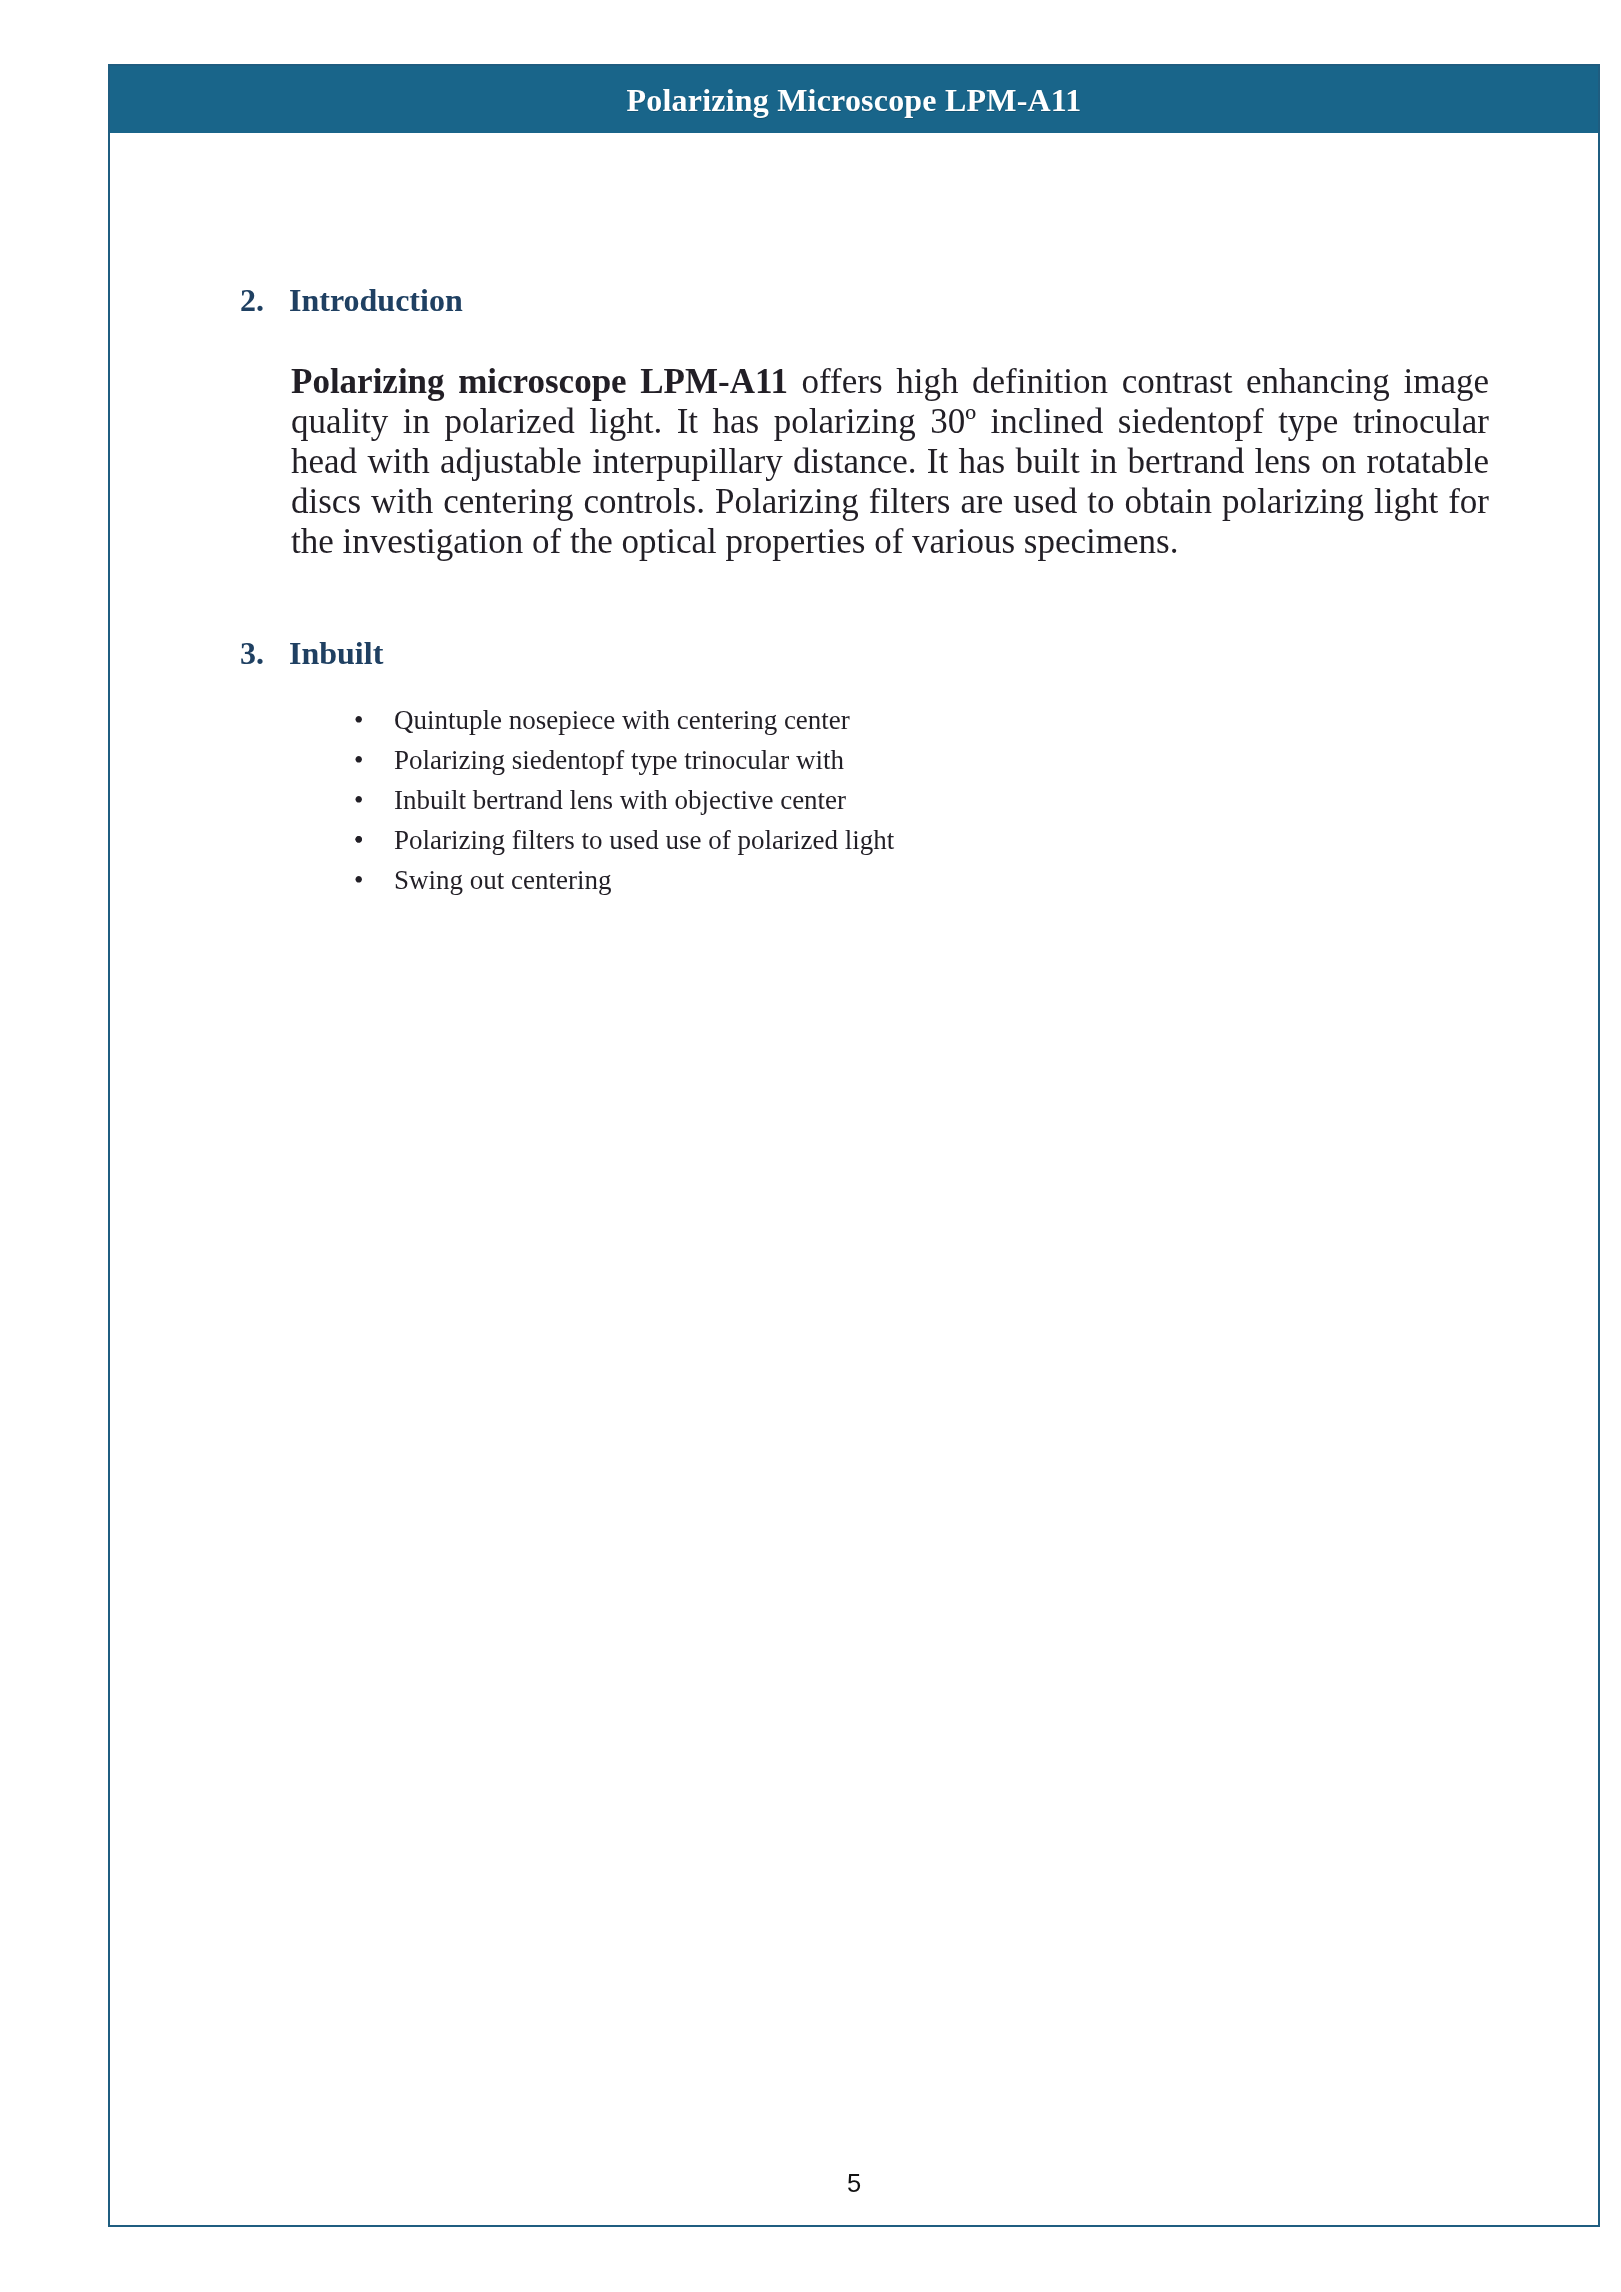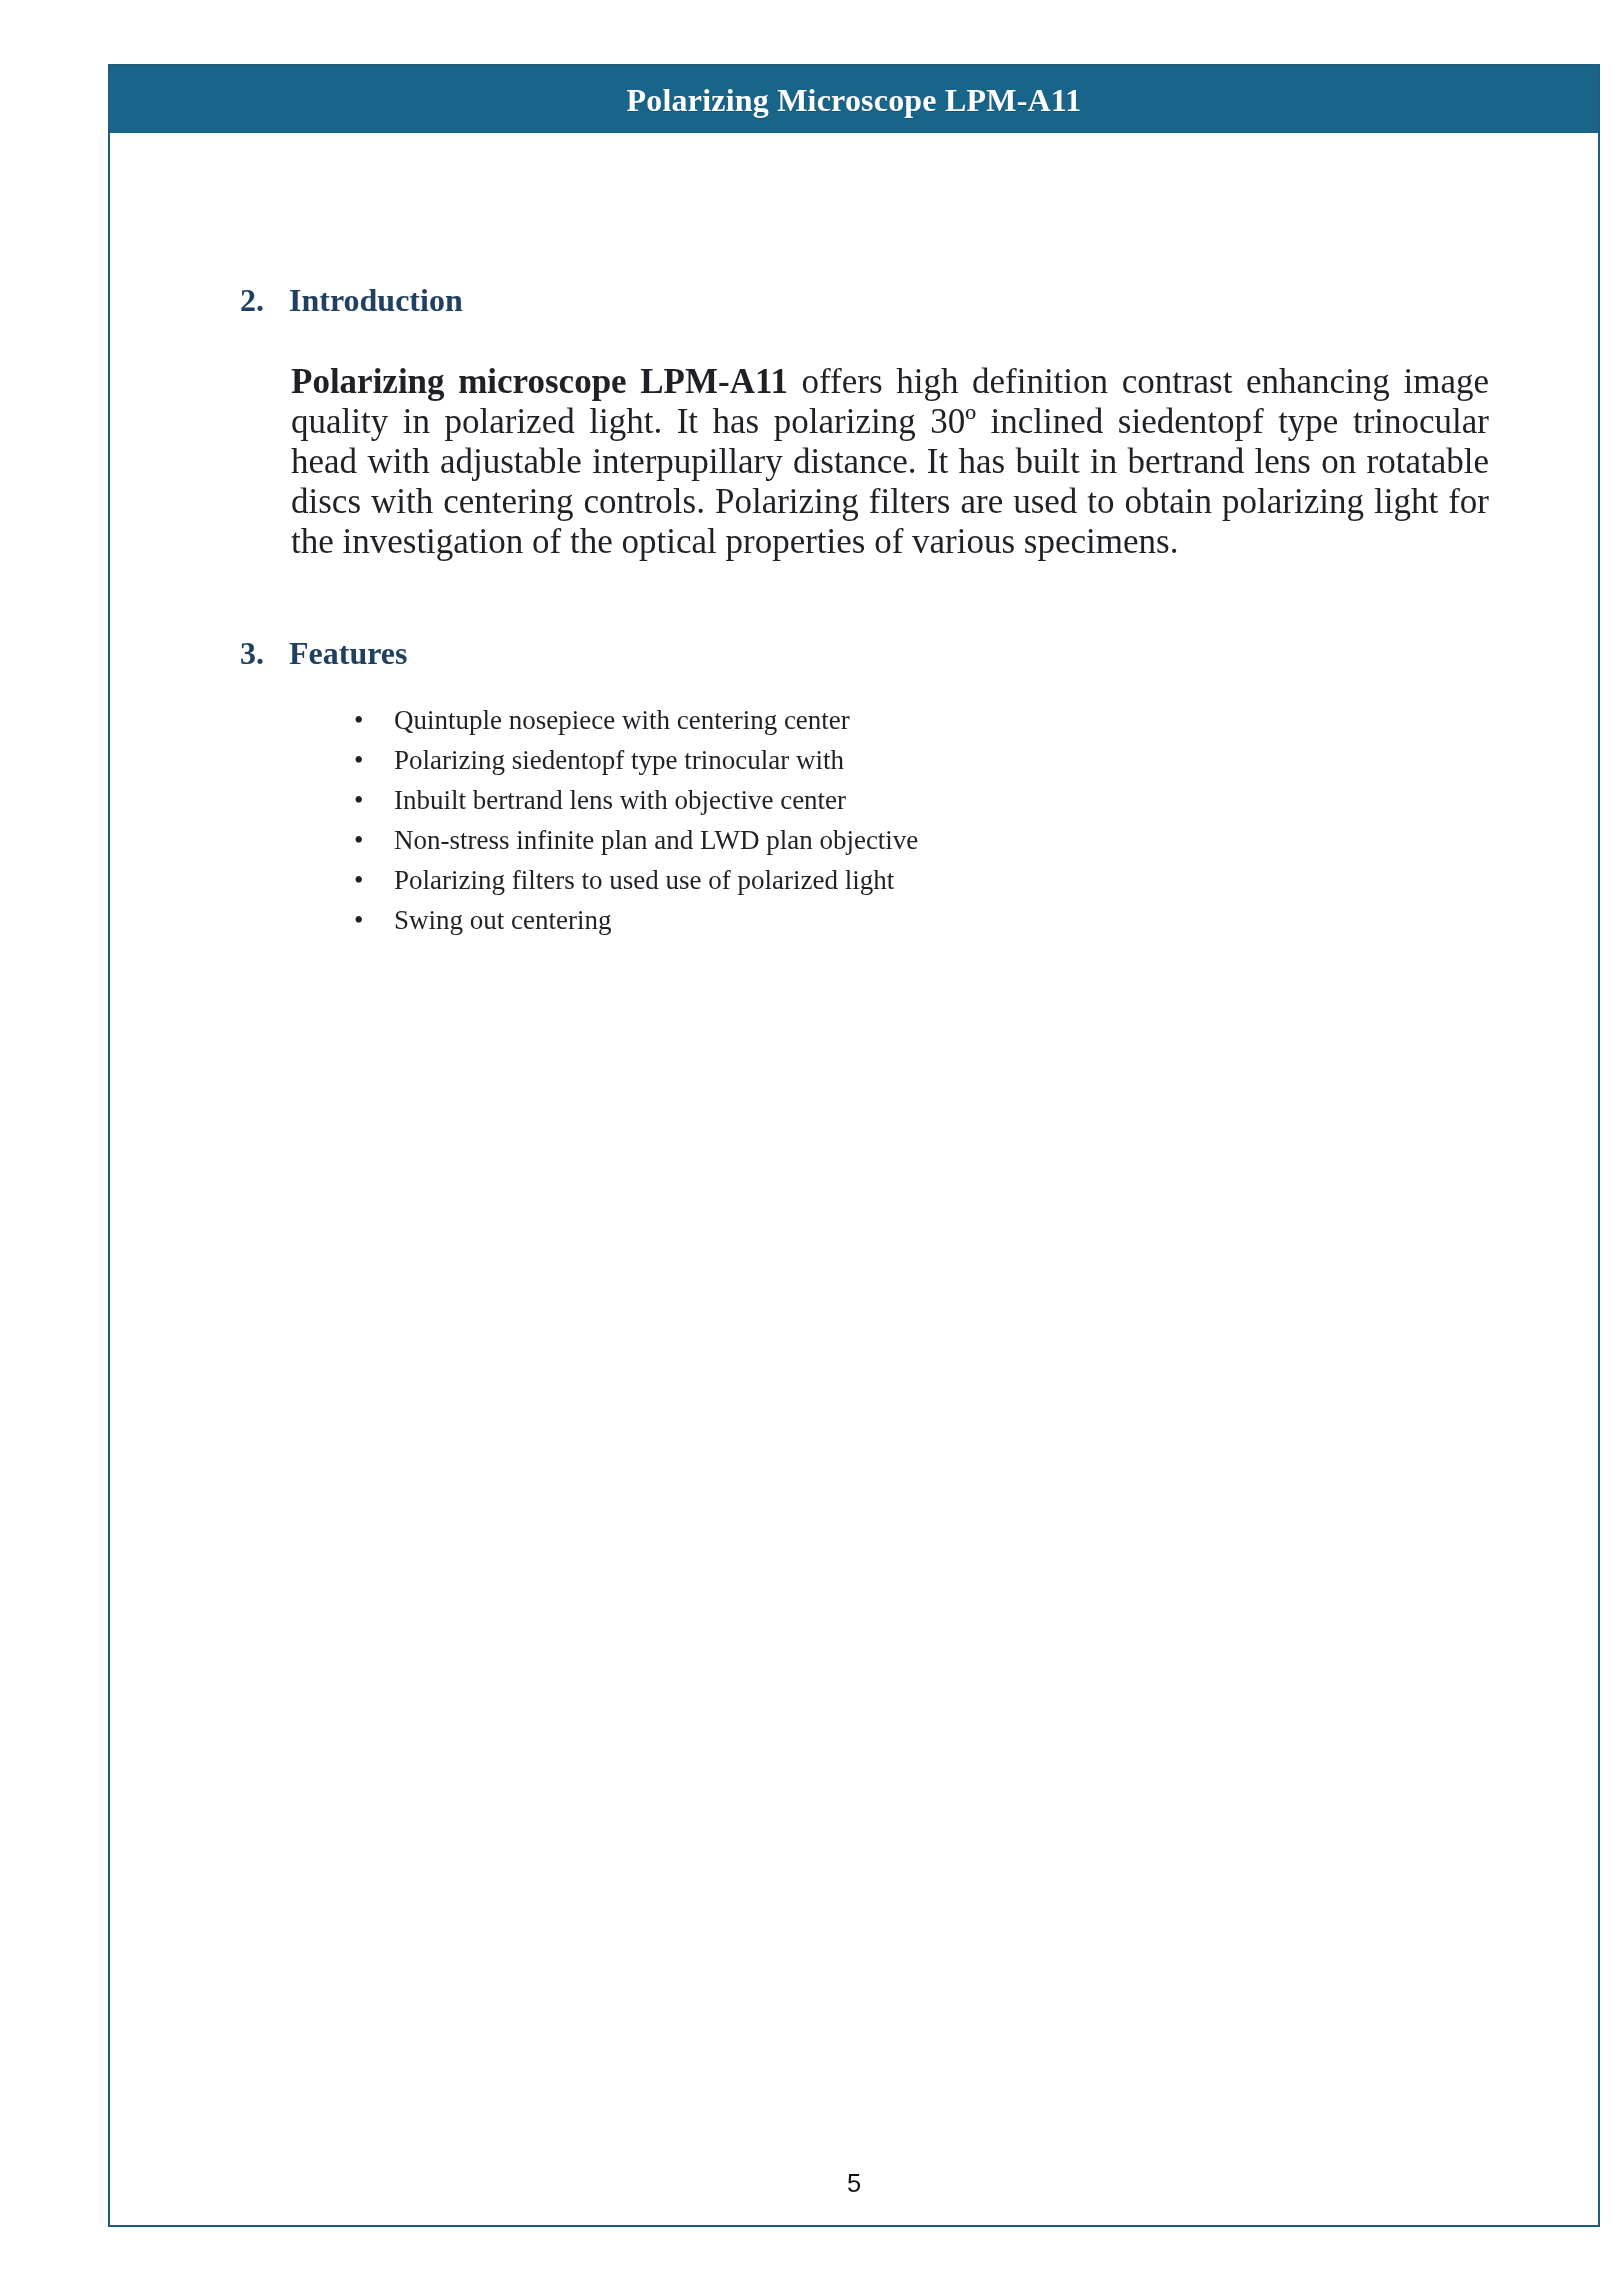--- a/index.html
+++ b/index.html
@@ -168,39 +168,38 @@
         <span class="sec-num">2.</span>
         <span class="sec-title">Introduction</span>
       </h2>
 
       <p class="body-paragraph">
         <span class="lead">Polarizing microscope LPM-A11</span><span> offers high definition contrast enhancing image quality in polarized light. It has polarizing 30º inclined siedentopf type trinocular head with adjustable interpupillary distance. It has built in bertrand lens on rotatable discs with centering controls. Polarizing filters are used to obtain polarizing light for the investigation of the optical properties of various specimens.</span>
       </p>
 
       <h2 class="section-heading" id="heading-features">
         <span class="sec-num">3.</span>
-        <span class="sec-title">Features</span>
+        <span class="sec-title">Inbuilt</span>
       </h2>
 
       <ul class="feature-list" id="feature-list">
         <li class="feature-item">
           <span class="feature-bullet">•</span>
           <span class="feature-text">Quintuple nosepiece with centering center</span>
         </li>
         <li class="feature-item">
           <span class="feature-bullet">•</span>
           <span class="feature-text">Polarizing siedentopf type trinocular with</span>
         </li>
         <li class="feature-item">
           <span class="feature-bullet">•</span>
           <span class="feature-text">Inbuilt bertrand lens with objective center</span>
         </li>
         <li class="feature-item">
           <span class="feature-bullet">•</span>
-          <span class="feature-text">Non-stress infinite plan and LWD plan objective</span>
         </li>
         <li class="feature-item">
           <span class="feature-bullet">•</span>
           <span class="feature-text">Polarizing filters to used use of polarized light</span>
         </li>
         <li class="feature-item">
           <span class="feature-bullet">•</span>
           <span class="feature-text">Swing out centering</span>
         </li>
       </ul>

